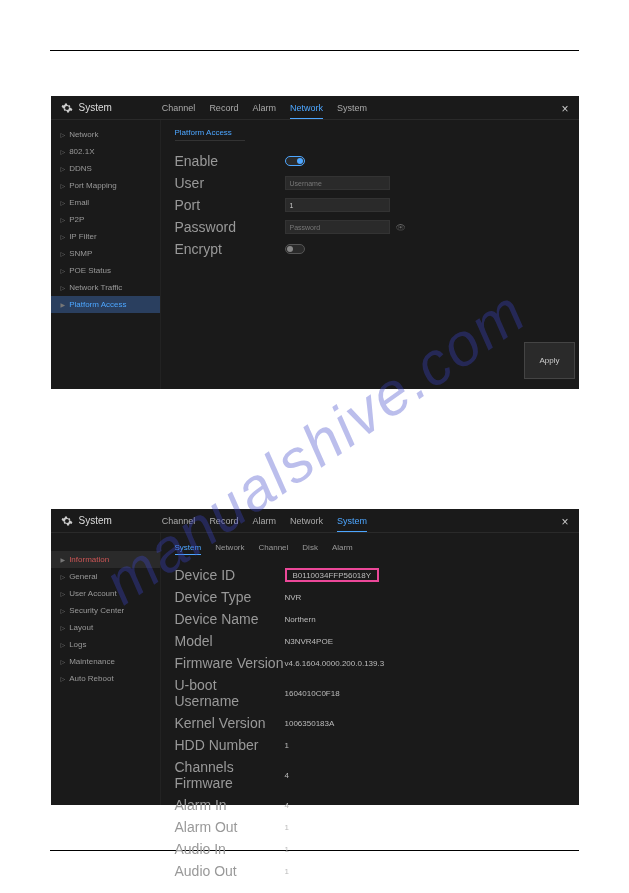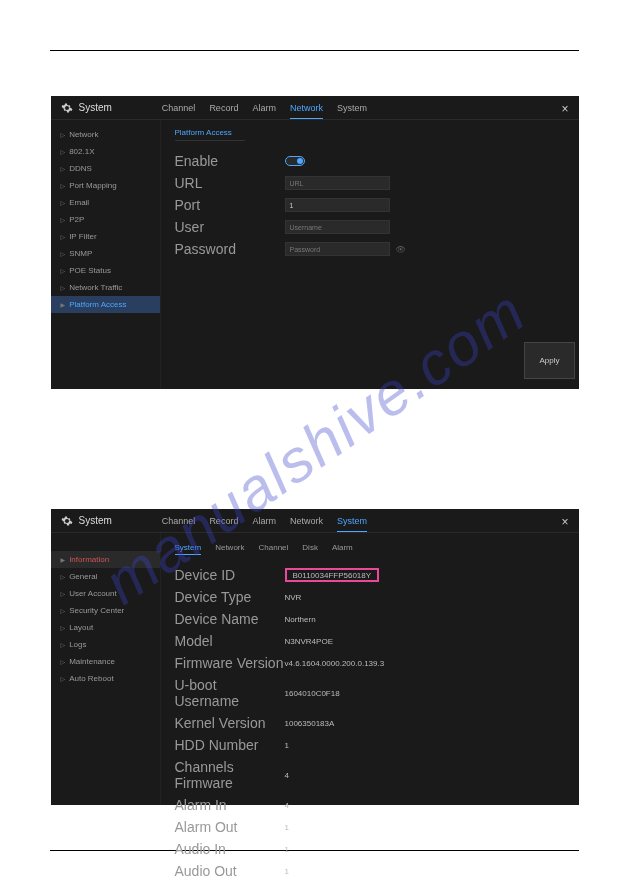--- a/index.html
+++ b/index.html
@@ -116,35 +116,35 @@
           </div>
       </div>
       <div class="content">
         <div class="subtitle">Platform Access</div>
         <div style="height:8px"></div>
         <div class="form-row">
           <span class="form-label">Enable</span>
           <span class="toggle-on"></span>
         </div>
         <div class="form-row">
-          <span class="form-label">URL</span>
-          <span class="input-box">URL</span>
+          <span class="form-label">User</span>
+          <span class="input-box">Username</span>
         </div>
         <div class="form-row">
           <span class="form-label">Port</span>
           <span class="input-box" style="color:#ccc">1</span>
-        </div>
-        <div class="form-row">
-          <span class="form-label">User</span>
-          <span class="input-box">Username</span>
         </div>
         <div class="form-row">
           <span class="form-label">Password</span>
           <span class="input-box">Password</span>
           <span class="eye-icon">👁</span>
+        </div>
+        <div class="form-row">
+          <span class="form-label">Encrypt</span>
+          <span class="toggle-off"></span>
         </div>
         <div class="apply-btn">Apply</div>
       </div>
     </div>
   </div>
 
   <div class="panel panel2">
     <div class="topbar">
       <span class="gear-icon">
         <svg viewBox="0 0 24 24">

